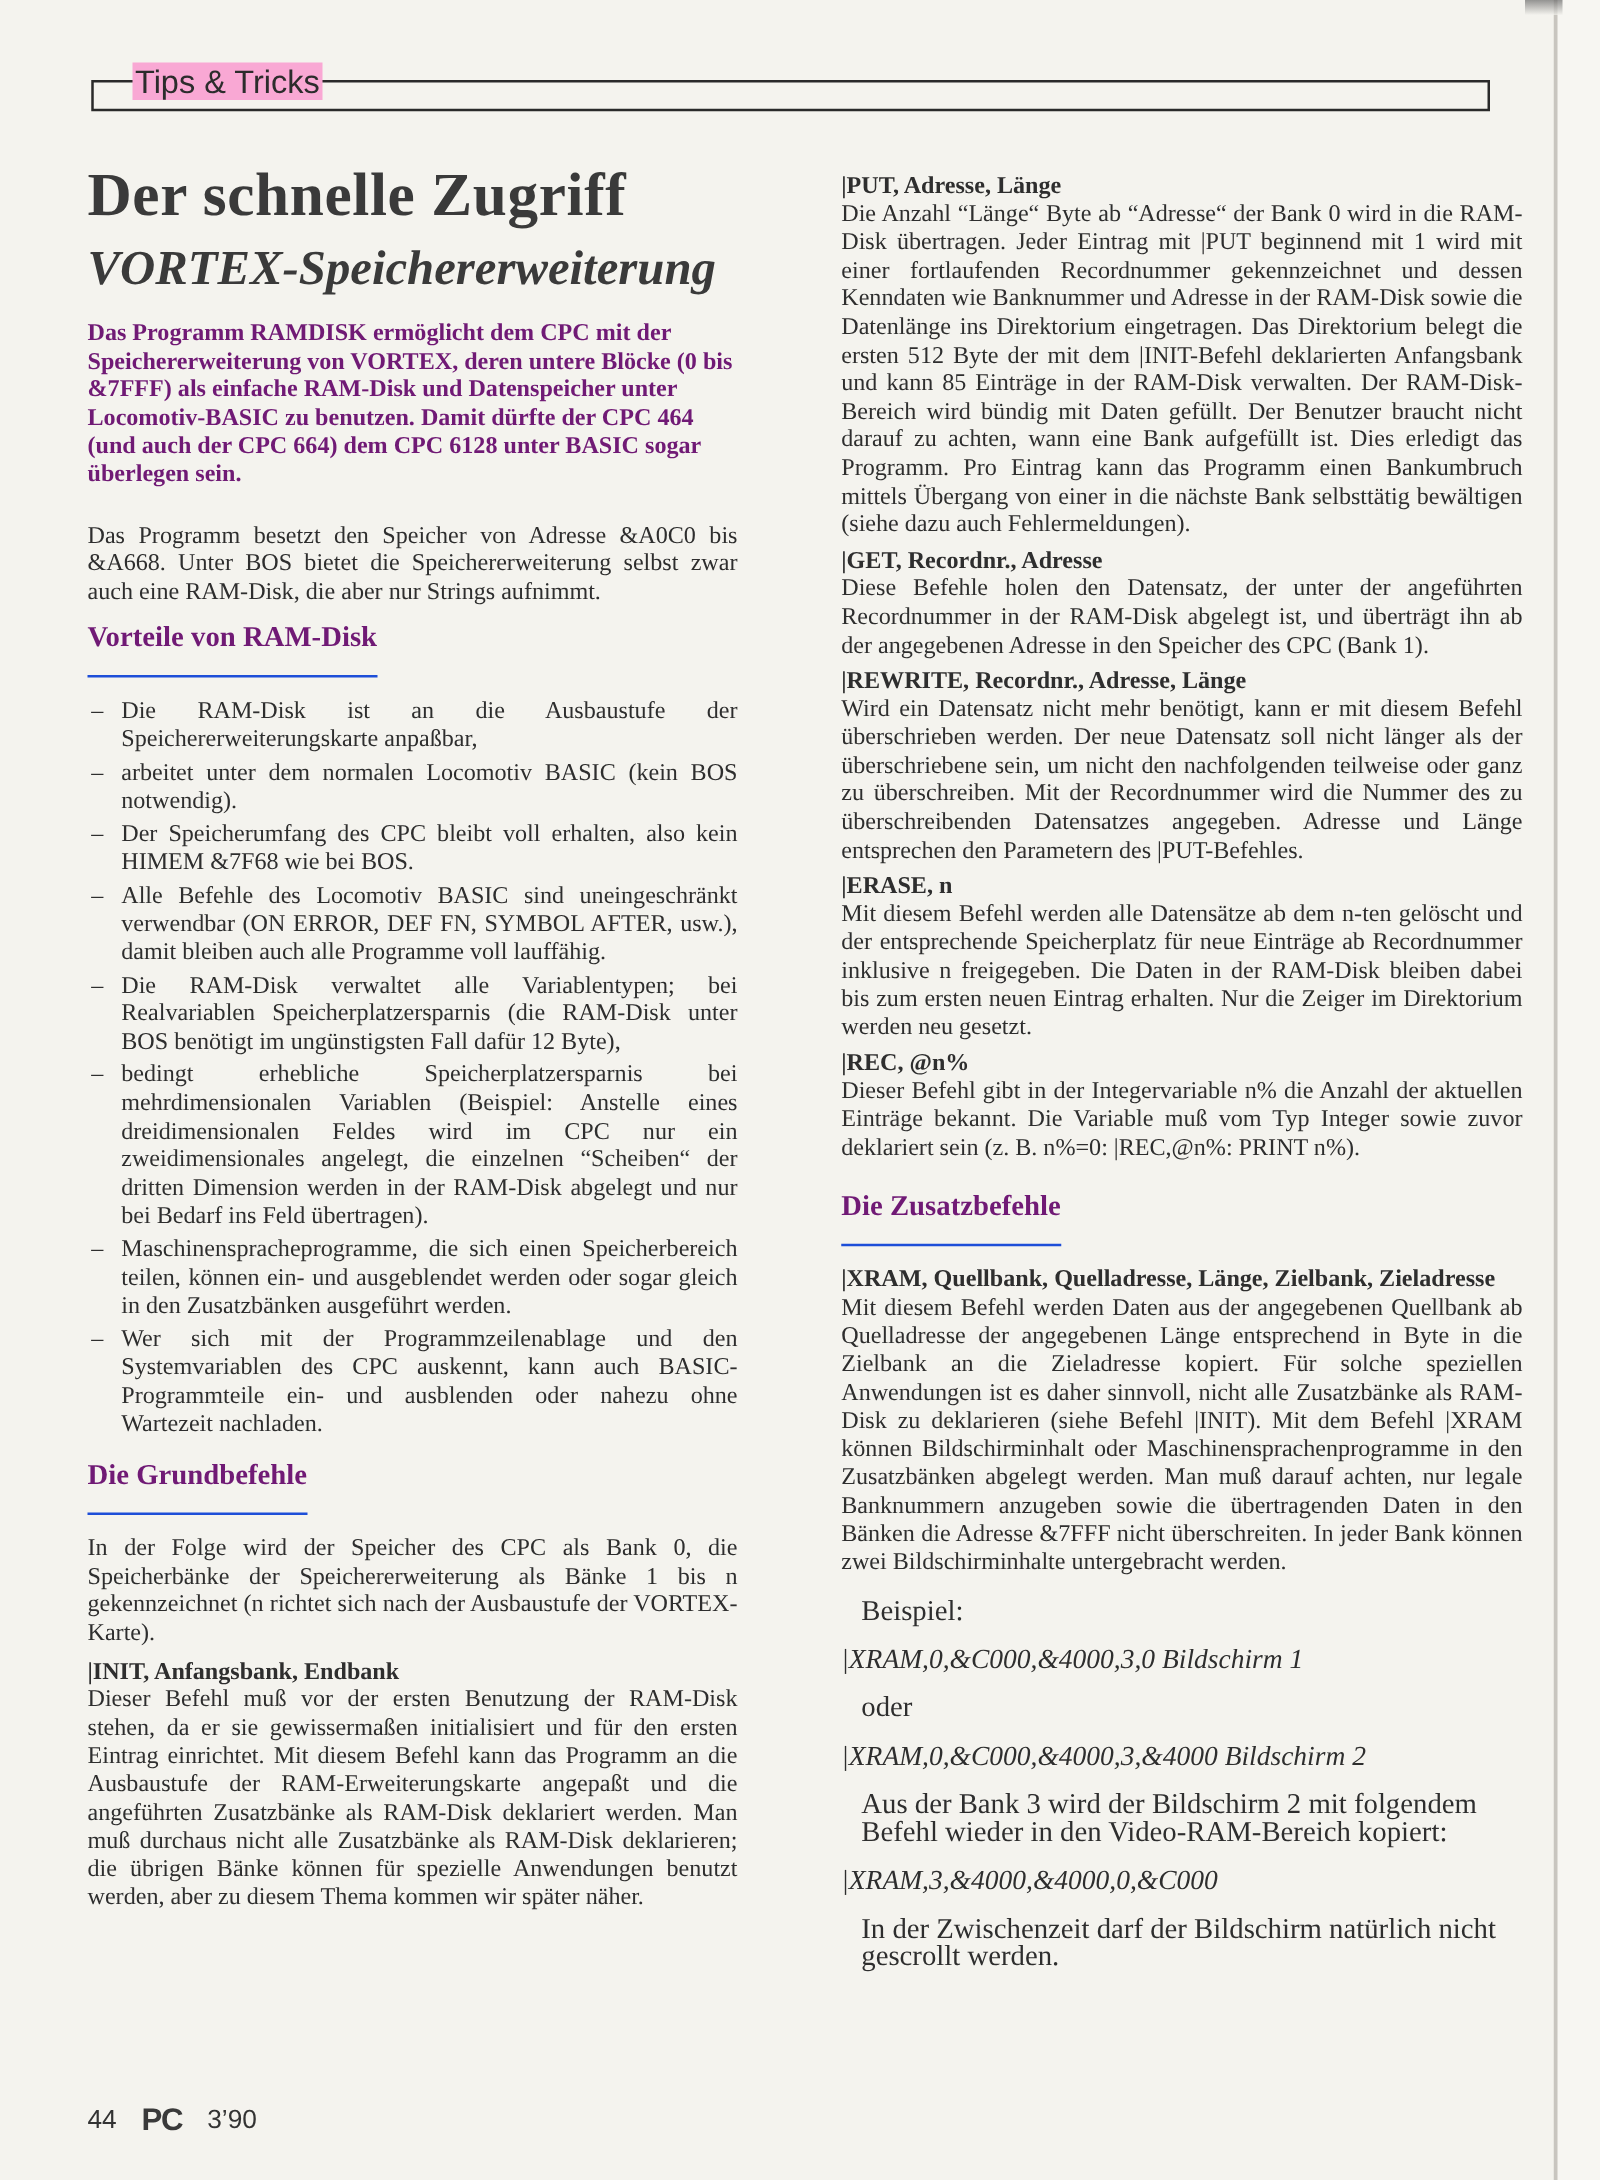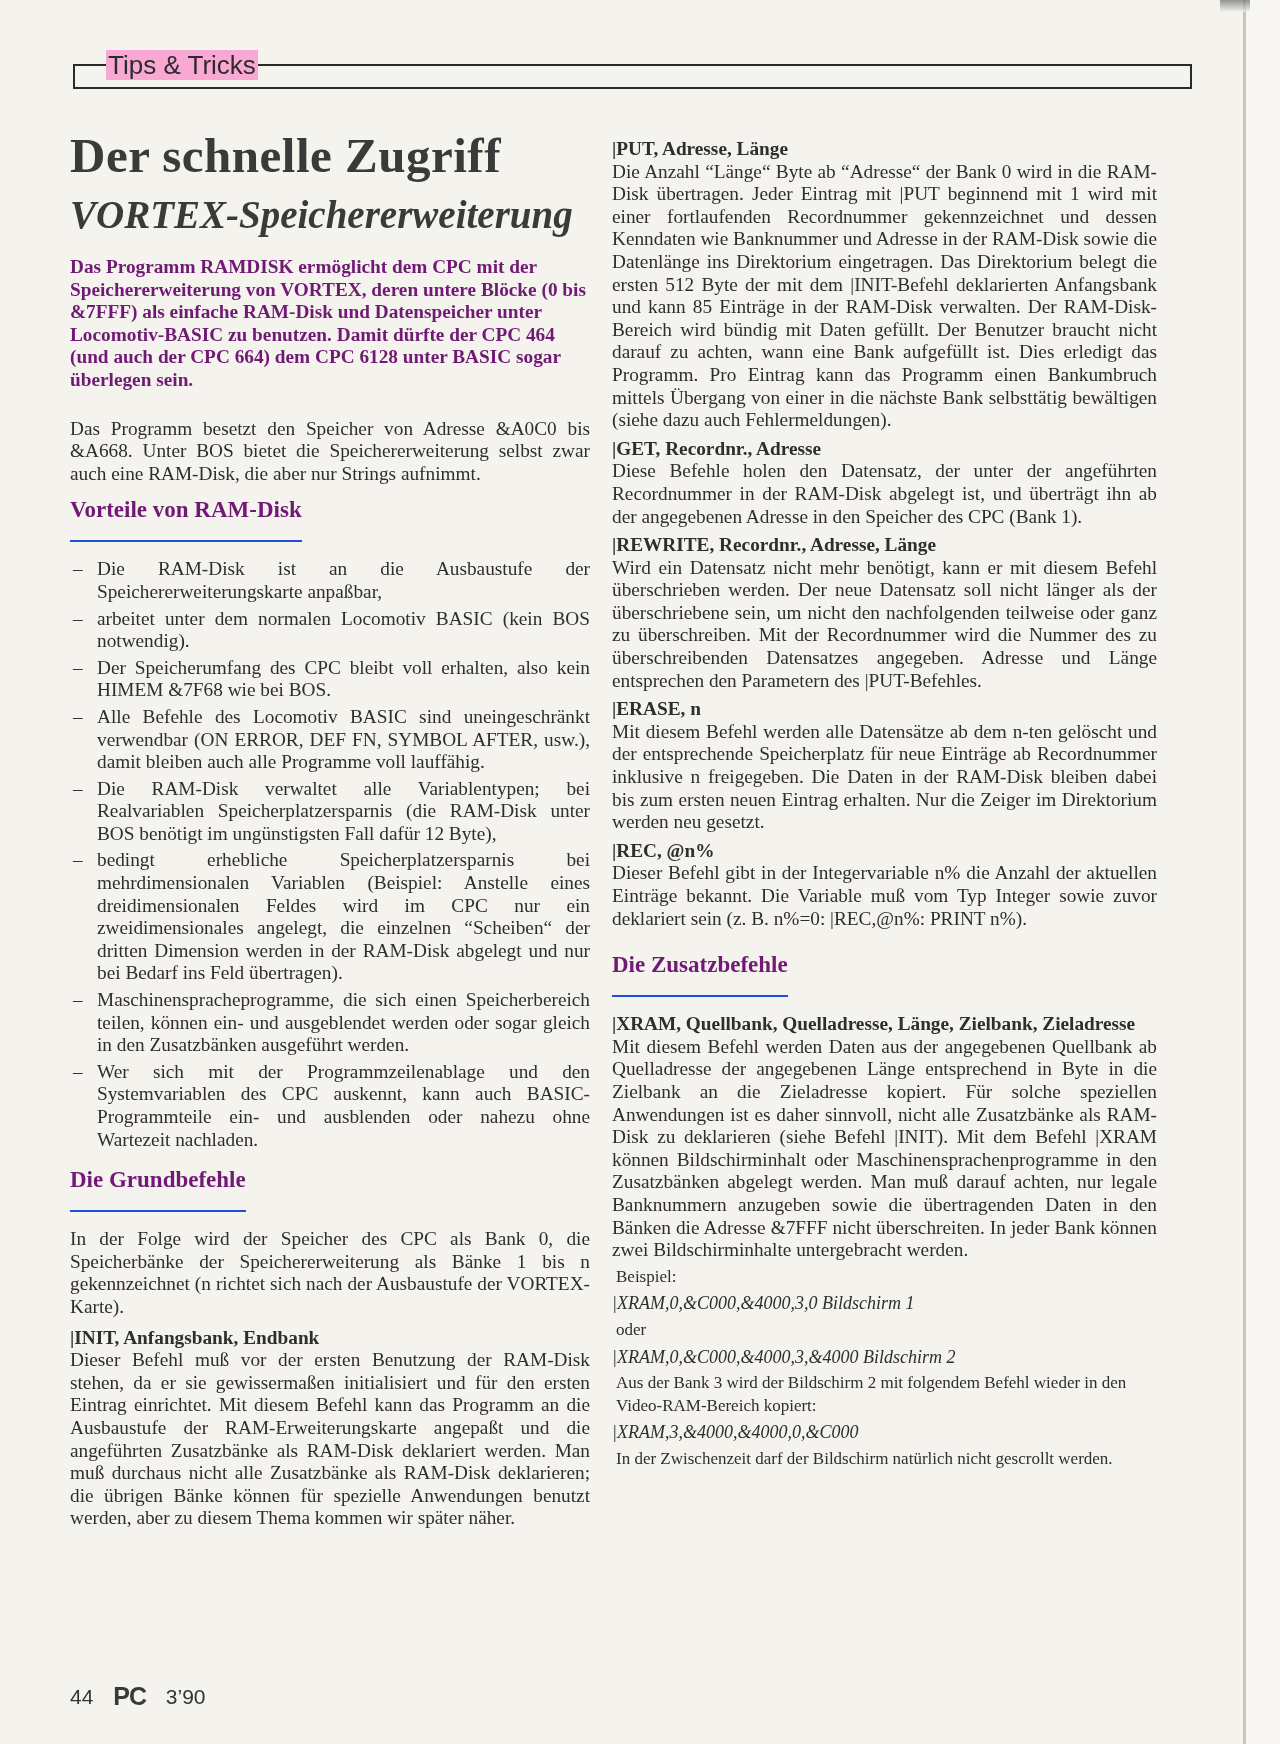--- a/index.html
+++ b/index.html
@@ -8,36 +8,36 @@
   .page-edge { position:absolute; left:1243px; top:0; width:3px; height:1744px; background:#c8c5bf; }
   .page-beyond { position:absolute; left:1246px; top:0; width:34px; height:1744px; background:#f7f6f2; }
   .top-shadow { position:absolute; left:1220px; top:0; width:30px; height:12px; background:linear-gradient(#6a6a6a, #f4f3ee); opacity:.7; }
 
   .header-box { position:absolute; left:73px; top:64px; width:1115px; height:21px;
                 border:2px solid #2a2a2a; border-bottom-width:2px; }
   .header-label { position:absolute; left:106px; top:50px; background:#f9a8d4; padding:0 2px;
                   font-family:"Liberation Sans", sans-serif; font-size:26px; color:#2c2c2c; line-height:30px; }
 
   .col-left { position:absolute; left:70px; top:128px; width:520px; }
-  .col-right { position:absolute; left:612px; top:138px; width:545px; }
+  .col-right { position:absolute; left:673px; top:138px; width:545px; }
 
   .title { font-size:49px; font-weight:bold; color:#3a3a3a; line-height:56px; margin:0; letter-spacing:0.5px; }
   .subtitle { font-size:39px; font-weight:bold; font-style:italic; color:#3a3a3a; line-height:46px; margin:8px 0 0 0; }
   .lead { font-size:19.3px; font-weight:bold; line-height:22.6px; margin:18px 0 0 0; color:#701a75; }
   p.body { font-size:19.3px; line-height:22.6px; margin:0; text-align:justify; }
   .intro { margin-top:26px !important; }
   h2.section { font-size:23px; font-weight:bold; margin:12px 0 16px 0; display:inline-block;
                border-bottom:2px solid #1d4ed8; line-height:26px; padding-bottom:17px; color:#701a75; }
   ul.bullets { list-style:none; margin:0; padding:0; }
   ul.bullets li { font-size:19.3px; line-height:22.6px; position:relative; padding-left:27px; text-align:justify; margin-bottom:4px; }
   ul.bullets li .dash { position:absolute; left:3px; top:0; }
   .cmd { font-size:19.3px; font-weight:bold; line-height:22.6px; margin:6px 0 0 0; }
   .cmd:first-child { margin-top:0; }
-  .example { font-size:18px; line-height:22.6px; font-style:italic; margin:0; }
-  .plain { font-size:17px; line-height:22.6px; margin:4px; }
+  .example { font-size:22px; line-height:22.6px; font-style:italic; margin:0; }
+  .plain { font-size:23px; line-height:22.6px; margin:16px; }
   .spacer-section { height:10px; }
 
   .footer { position:absolute; left:70px; top:1682px; font-family:"Liberation Sans", sans-serif; font-size:21px; color:#333; }
   .footer span { vertical-align:middle; }
   .footer .logo { display:inline-block; font-weight:900; font-size:25px; letter-spacing:-1px; margin:0 14px 0 14px; color:#3a3a3a; }
 </style>
 </head>
 <body>
 
 <div class="page-beyond"></div>

